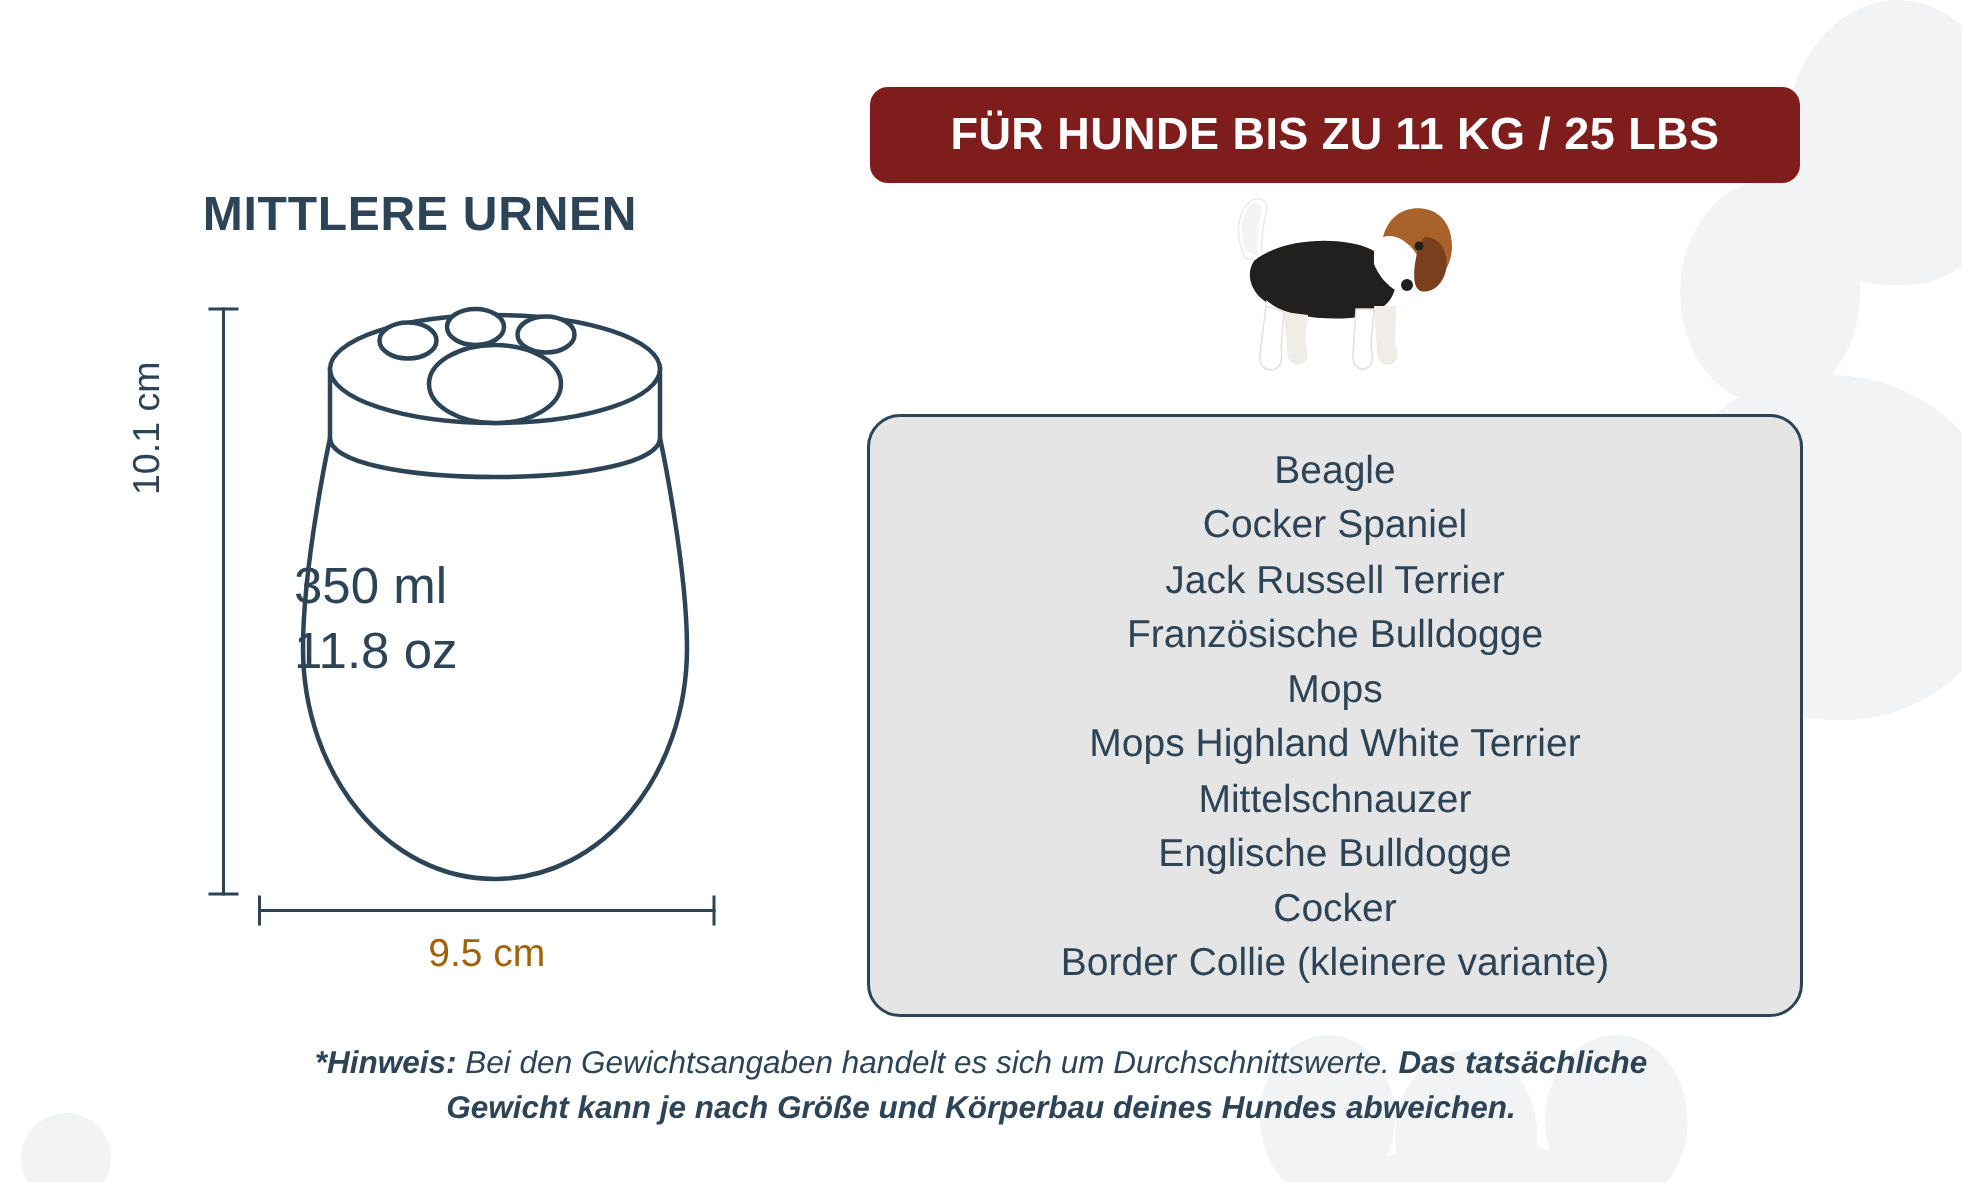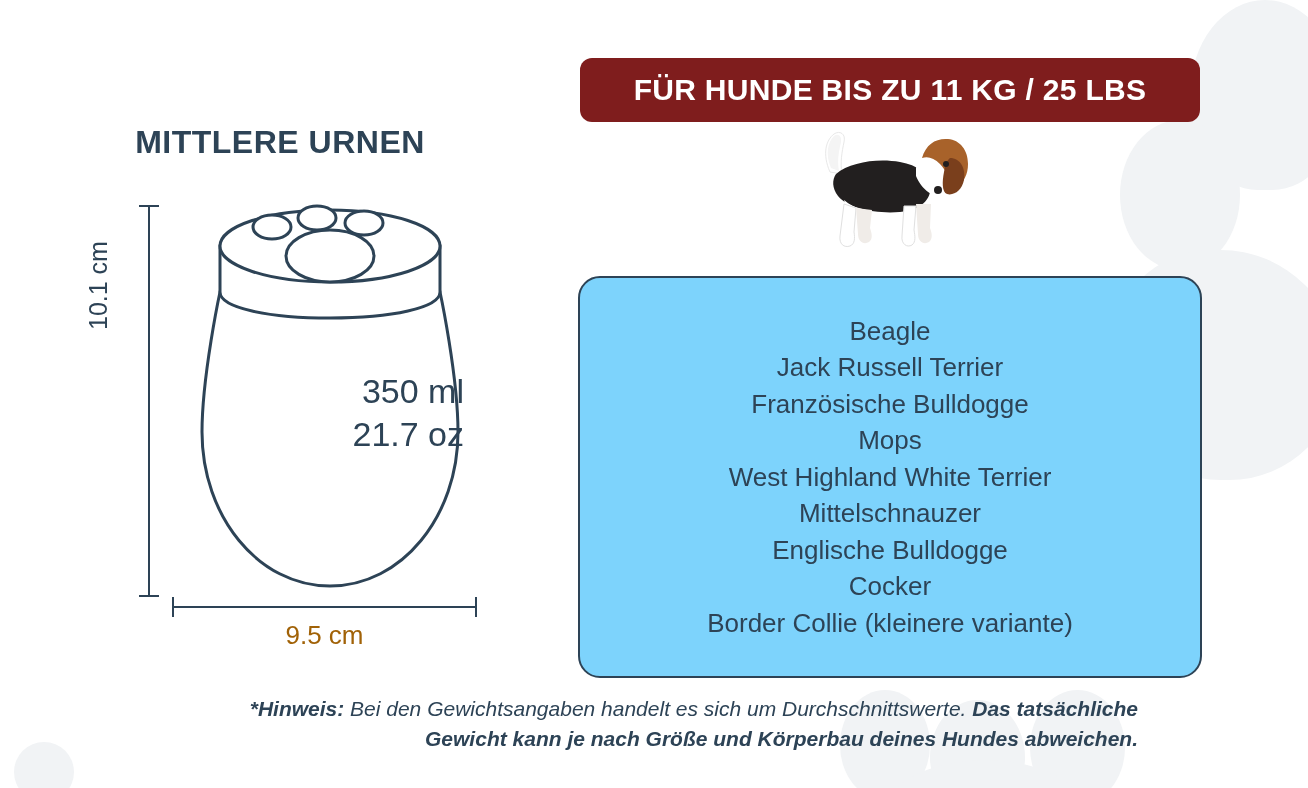--- a/index.html
+++ b/index.html
@@ -123,21 +123,21 @@
     left: 196px;
     top: 196px;
     width: 268px;
     height: 400px;
   }
   .urn-volume {
     position: absolute;
     left: 196px;
     top: 370px;
     width: 268px;
-    text-align: right;
+    text-align: left;
     font-size: 34px;
     line-height: 1.25;
     color: #2d4356;
     font-weight: 400;
   }
 
   
   .banner {
     position: absolute;
     left: 580px;
@@ -165,21 +165,21 @@
     width: 180px;
     height: 140px;
   }
 
   .breed-box {
     position: absolute;
     left: 578px;
     top: 276px;
     width: 624px;
     height: 402px;
-    background: #7dd3fc;
+    background: #e5e5e5;
     border: 2px solid #2d4356;
     border-radius: 22px;
     box-sizing: border-box;
     display: flex;
     flex-direction: column;
     align-items: center;
     justify-content: center;
     padding: 24px 12px;
   }
   .breed-item {
@@ -188,21 +188,21 @@
     color: #2d4356;
     text-align: center;
     white-space: nowrap;
   }
 
   .note {
     position: absolute;
     left: 170px;
     top: 694px;
     width: 968px;
-    text-align: right;
+    text-align: center;
     font-size: 21px;
     line-height: 30px;
     font-style: italic;
     color: #2d4356;
   }
   .note b { font-weight: bold; }
 </style>
 </head>
 <body>
 
@@ -240,21 +240,21 @@
           <ellipse cx="134" cy="60" rx="44" ry="26" fill="#ffffff" stroke="#2d4356" stroke-width="3"></ellipse>
           <ellipse cx="76" cy="31" rx="19" ry="12" fill="#ffffff" stroke="#2d4356" stroke-width="3"></ellipse>
           <ellipse cx="121" cy="22" rx="19" ry="12" fill="#ffffff" stroke="#2d4356" stroke-width="3"></ellipse>
           <ellipse cx="168" cy="27" rx="19" ry="12" fill="#ffffff" stroke="#2d4356" stroke-width="3"></ellipse>
         </g>
       </svg>
     </div>
 
     <div class="urn-volume">
       <div>350 ml</div>
-      <div>21.7 oz</div>
+      <div>11.8 oz</div>
     </div>
   </div>
 
   <div class="banner">
     <span class="banner-text">FÜR HUNDE BIS ZU 11 KG / 25 LBS</span>
   </div>
 
   <div class="dog-wrap">
     <svg width="180" height="140" viewBox="0 0 180 140" xmlns="http://www.w3.org/2000/svg">
 
@@ -279,24 +279,25 @@
       <path d="M150 34 C160 34 166 44 164 56 C162 66 154 72 147 70 C142 68 142 58 144 48 C145 42 147 36 150 34 Z" fill="#7a3f1c"></path>
 
       <circle cx="138" cy="66" r="4" fill="#221f1f"></circle>
 
       <circle cx="146" cy="40" r="3" fill="#221f1f"></circle>
     </svg>
   </div>
 
   <div class="breed-box">
     <div class="breed-item">Beagle</div>
+    <div class="breed-item">Cocker Spaniel</div>
     <div class="breed-item">Jack Russell Terrier</div>
     <div class="breed-item">Französische Bulldogge</div>
     <div class="breed-item">Mops</div>
-    <div class="breed-item">West Highland White Terrier</div>
+    <div class="breed-item">Mops Highland White Terrier</div>
     <div class="breed-item">Mittelschnauzer</div>
     <div class="breed-item">Englische Bulldogge</div>
     <div class="breed-item">Cocker</div>
     <div class="breed-item">Border Collie (kleinere variante)</div>
   </div>
 
   <div class="note">
     <b>*Hinweis:</b><span> Bei den Gewichtsangaben handelt es sich um Durchschnittswerte. </span><b>Das tatsächliche Gewicht kann je nach Größe und Körperbau deines Hundes abweichen.</b>
   </div>
 

